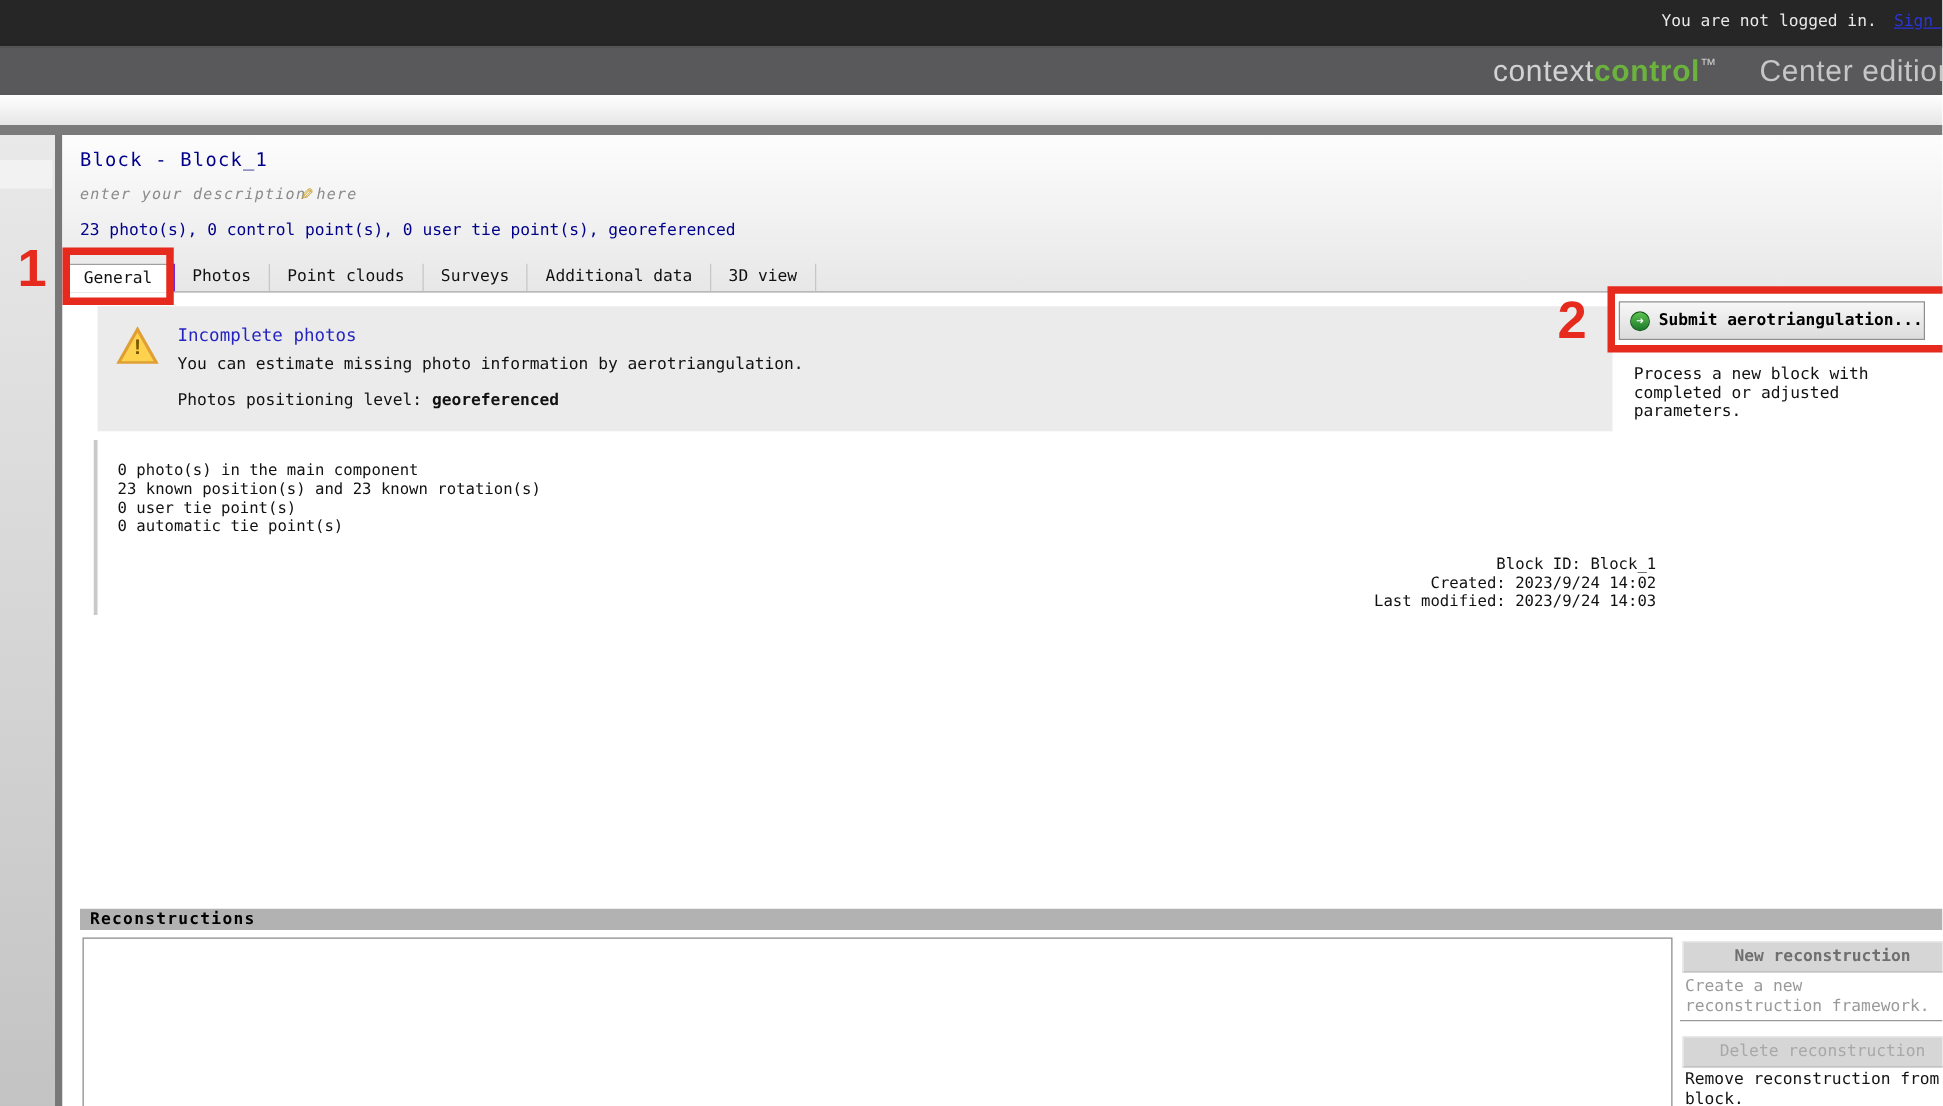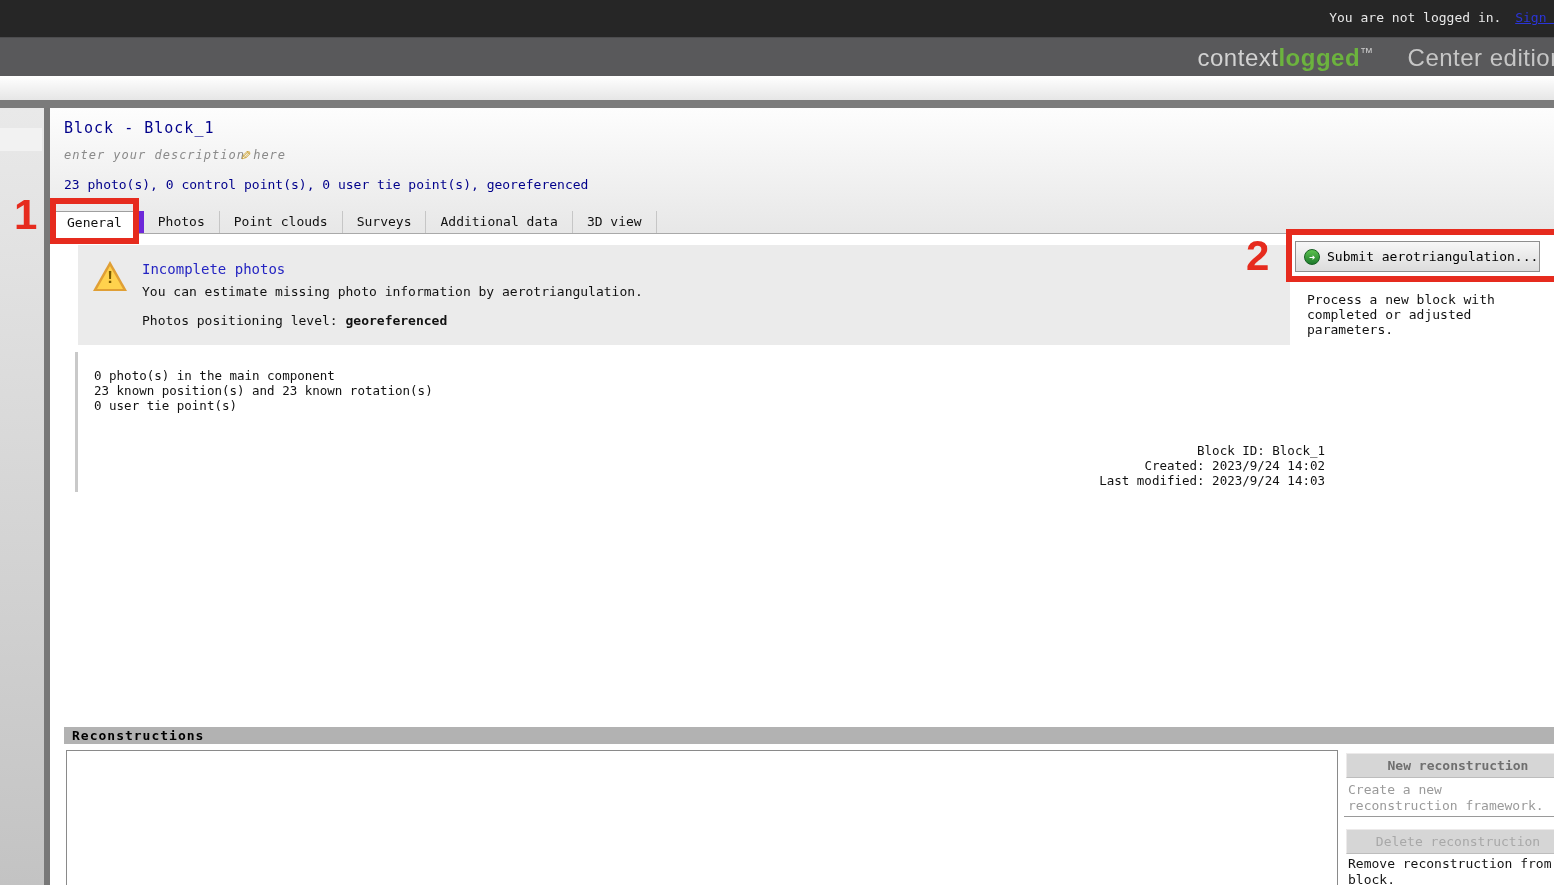--- a/index.html
+++ b/index.html
@@ -41,21 +41,21 @@
   .pencil{left:241px;top:145px;font-size:16px;color:#c99b22;cursor:pointer;
           transform:scaleX(-1);font-style:normal;}
   .summary{left:64px;top:177px;font-size:13px;color:#00008b;}
 
   
   .tabstrip{left:50px;top:211px;width:1504px;height:23px;
             border-bottom:1px solid #a9a9a9;box-sizing:border-box;
             display:flex;align-items:stretch;padding-left:2px;}
   .tab{font-size:13px;color:#111;padding:3px 14px 0 14px;cursor:pointer;
        border-right:1px solid #c6c6c6;white-space:nowrap;}
-  .tab.first{border-left:7px solid #6d28d9;}
+  .tab.first{border-left:3px solid #6d28d9;}
   .tab.active{background:#ffffff;border:1px solid #9f9f9f;border-bottom:none;
               position:relative;margin-bottom:-1px;z-index:2;}
 
   
   .warnbox{left:78px;top:245px;width:1212px;height:100px;background:#ebebeb;}
   .warn-tri-outer{left:93px;top:261px;width:0;height:0;
       border-left:17px solid transparent;border-right:17px solid transparent;
       border-bottom:30px solid #e09f35;}
   .warn-tri-inner{left:97px;top:266px;width:0;height:0;
       border-left:13px solid transparent;border-right:13px solid transparent;
@@ -67,21 +67,21 @@
   .warn-pos{left:142px;top:313px;font-size:13px;color:#111;}
   .warn-pos b{font-weight:bold;}
 
   
   .submit-btn{left:1295px;top:241px;width:245px;height:31px;box-sizing:border-box;
       background:linear-gradient(#f7f7f7,#dcdcdc);border:1px solid #8e8e8e;
       display:flex;align-items:center;gap:7px;padding:0 8px;cursor:pointer;}
   .submit-icon{width:16px;height:16px;border-radius:50%;flex:0 0 16px;
       background:linear-gradient(#5cc24f,#1d7a2b);border:1px solid #166022;
       color:#fff;font-size:10px;line-height:16px;text-align:center;box-sizing:border-box;}
-  .submit-label{font-size:13px;font-weight:normal;color:#000;white-space:nowrap;}
+  .submit-label{font-size:13px;font-weight:bold;color:#000;white-space:nowrap;}
   .submit-desc{left:1307px;top:292px;width:245px;font-size:13px;color:#111;line-height:15px;}
 
   
   .stats-rule{left:75px;top:352px;width:3px;height:140px;background:#c9c9c9;}
   .stats{left:94px;top:368px;font-size:12.5px;color:#111;line-height:15px;white-space:nowrap;}
   .blockmeta{left:1000px;top:443px;width:325px;text-align:right;
              font-size:12.5px;color:#111;line-height:15px;}
 
   
   .recon-header{left:64px;top:727px;width:1490px;height:17px;background:#b2b2b2;
@@ -114,21 +114,21 @@
 
 <div class="abs topbar">
   <div class="topbar-text">
     <span>You are not logged in.</span>
     <span class="signin">Sign in</span>
   </div>
 </div>
 
 <div class="abs brandbar">
   <div class="brand">
-    <span class="ctx">context</span><span class="cap">logged</span><span class="tm">™</span><span class="edition">Center edition</span>
+    <span class="ctx">context</span><span class="cap">control</span><span class="tm">™</span><span class="edition">Center edition</span>
   </div>
 </div>
 
 <div class="abs whitestrip"></div>
 <div class="abs graydivider"></div>
 
 <div class="abs sidebar"></div>
 <div class="abs sidebar-highlight"></div>
 <div class="abs sidebar-border"></div>
 <div class="abs content"></div>
@@ -162,20 +162,21 @@
   <span class="submit-icon">➜</span>
   <span class="submit-label">Submit aerotriangulation...</span>
 </div>
 <div class="abs submit-desc">Process a new block with completed or adjusted parameters.</div>
 
 <div class="abs stats-rule"></div>
 <div class="abs stats">
   <div>0 photo(s) in the main component</div>
   <div>23 known position(s) and 23 known rotation(s)</div>
   <div>0 user tie point(s)</div>
+  <div>0 automatic tie point(s)</div>
 </div>
 
 <div class="abs blockmeta">
   <div>Block ID: Block_1</div>
   <div>Created: 2023/9/24 14:02</div>
   <div>Last modified: 2023/9/24 14:03</div>
 </div>
 
 <div class="abs recon-header">Reconstructions</div>
 <div class="abs recon-list"></div>

